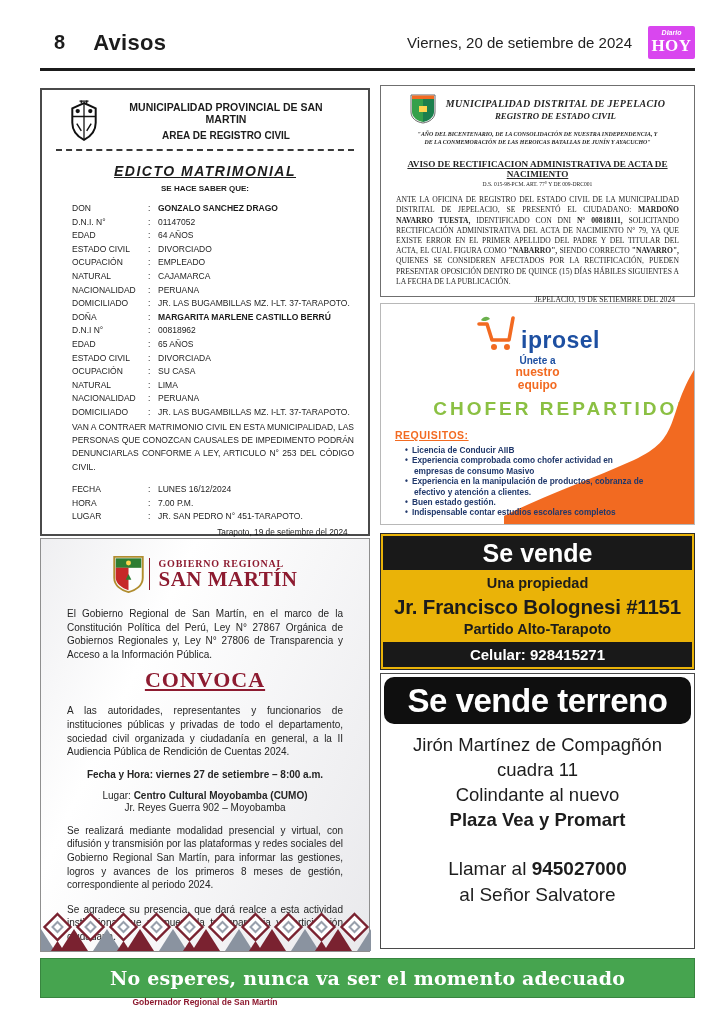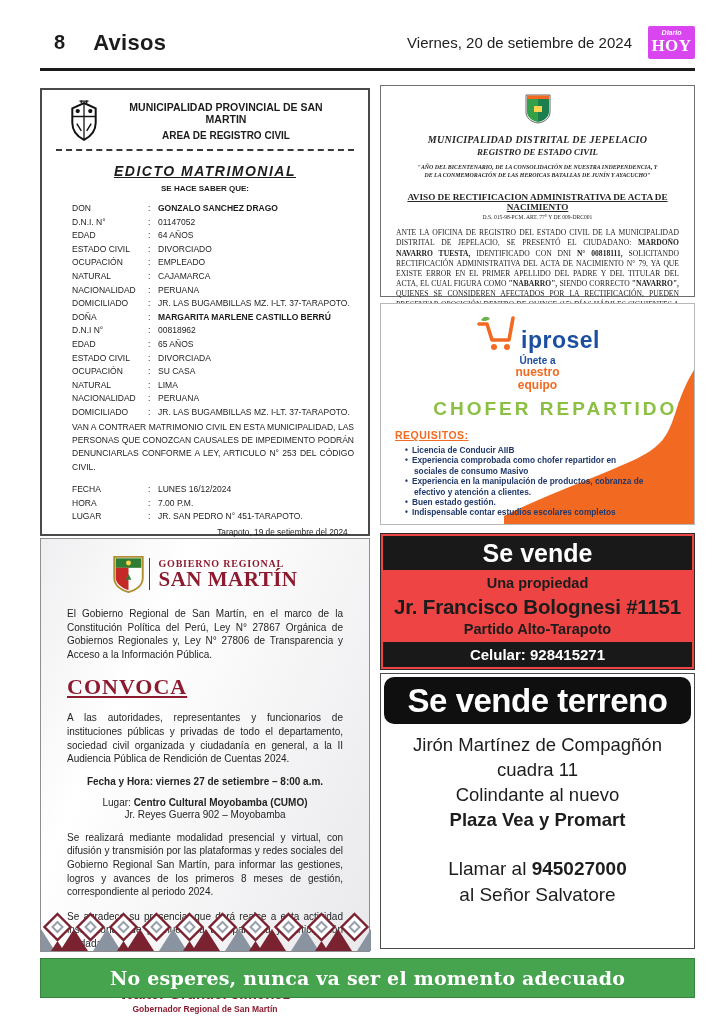--- a/index.html
+++ b/index.html
@@ -40,21 +40,21 @@
              color:#9a9a9a; font-size:5px; font-weight:bold; display:flex; align-items:center; justify-content:center;
              text-align:center; transform:rotate(-14deg); line-height:6px; }
   .ed-seal-inner { border:1px solid #bdbdbd; border-radius:50%; width:40px; height:40px; display:flex; align-items:center; justify-content:center; }
   .ed-sig { position:absolute; left:118px; top:8px; width:176px; text-align:center; font-size:4.6px; color:#555; line-height:6px; }
   .ed-sig-rule { border-top:1px dotted #333; margin:14px 8px 2px; }
   .ed-sig svg { position:absolute; left:42px; top:-4px; }
 
   
   .jepe { position:absolute; left:380px; top:85px; width:315px; height:212px; border:1.5px solid #6f6f6f; padding:8px 15px;
           font-family:"Liberation Serif",serif; color:#262626; background:#fff; }
-  .jp-head { display:flex; align-items:center; justify-content:center; gap:10px;flex-direction:column; }
+  .jp-head { display:flex; align-items:center; justify-content:center; gap:10px; }
   .jp-orgs { text-align:center; }
   .jp-org1 { font-size:10px; font-weight:bold; font-style:italic; letter-spacing:.3px; }
   .jp-org2 { font-size:8.8px; font-weight:bold; font-style:italic; margin-top:2px; }
   .jp-motto { text-align:center; font-size:5.9px; font-weight:bold; font-style:italic; margin-top:7px; line-height:7.6px; padding:0 18px; }
   .jp-title { text-align:center; font-size:9.2px; font-weight:bold; text-decoration:underline; margin-top:13px; }
   .jp-sub { text-align:center; font-size:5.6px; margin-top:2px; }
   .jp-body { font-size:7.6px; line-height:10.2px; text-align:justify; margin-top:8px; }
   .jp-body .b { font-weight:bold; }
   .jp-dateline { text-align:right; font-size:7.6px; margin-top:8px; padding-right:4px; }
   .jp-sign { position:relative; height:42px; }
@@ -70,21 +70,21 @@
   .dp-brand { font-size:23px; font-weight:bold; color:#1d4fa1; letter-spacing:.5px; line-height:24px; }
   .dp-tag1 { color:#1d4fa1; font-weight:bold; font-size:10px; text-align:center; margin-top:3px; }
   .dp-tag2 { color:#f26a21; font-weight:bold; font-size:12px; line-height:12.5px; text-align:center; }
   .dp-title { text-align:right; color:#8bc043; font-weight:bold; font-size:19px; letter-spacing:3px; margin-top:7px; }
   .dp-sec { color:#f26a21; font-weight:bold; font-size:10.5px; text-decoration:underline; margin:9px 0 4px 14px; letter-spacing:.5px; position:relative; }
   .dp-list { margin:0 0 0 24px; padding:0; list-style:none; color:#20386b; font-weight:bold; font-size:8.3px; line-height:10.4px; width:245px; position:relative; }
   .dp-list li { padding-left:9px; text-indent:-9px; }
   .dp-list li::before { content:"•"; margin-right:4px; }
 
   
-  .sv { position:absolute; left:380px; top:533px; width:315px; height:137px; border:1.5px solid #2a2a2a; background:#ef4444; }
+  .sv { position:absolute; left:380px; top:533px; width:315px; height:137px; border:1.5px solid #2a2a2a; background:#eab308; }
   .sv-head { margin:2px 2px 0; background:#191919; color:#fff; text-align:center; font-size:25px; font-weight:bold; height:34px; line-height:34px; }
   .sv-body { text-align:center; padding-top:5px; }
   .sv-l1 { font-size:14.5px; font-weight:bold; }
   .sv-l2 { font-size:20.5px; font-weight:bold; margin-top:4px; letter-spacing:-.2px; }
   .sv-l3 { font-size:14.5px; font-weight:bold; margin-top:2px; }
   .sv-foot { position:absolute; left:2px; right:2px; bottom:2px; background:#191919; color:#fff; text-align:center; font-size:15px; font-weight:bold; height:25px; line-height:25px; }
 
   
   .tr { position:absolute; left:380px; top:673px; width:315px; height:276px; border:1.5px solid #4a4a4a; background:#fff; }
   .tr-head { margin:3px; background:#0f0f0f; color:#fff; text-align:center; font-weight:bold; font-size:33px; height:47px; line-height:47px; letter-spacing:-.5px;border-radius:10px; }
@@ -94,21 +94,21 @@
 
   
   .convoca { position:absolute; left:40px; top:538px; width:330px; height:414px; border:1px solid #8f8f8f;
              background:linear-gradient(115deg,#efeff1 0%,#ffffff 30%,#f7f7f8 55%,#e9e9ec 100%); }
   .cv-inner { padding:12px 26px 0; }
   .cv-logo { display:flex; justify-content:center; align-items:center; gap:4px; margin-top:4px; }
   .cv-logotext { border-left:1.5px solid #8d1b30; padding-left:8px; }
   .cv-org1 { font-family:"Liberation Serif",serif; font-weight:bold; color:#8d1b30; font-size:10px; letter-spacing:.8px; }
   .cv-org2 { font-family:"Liberation Serif",serif; font-weight:bold; color:#8d1b30; font-size:21px; letter-spacing:.5px; line-height:21px; }
   .cv-intro { margin-top:14px; font-size:10px; line-height:13.6px; text-align:justify; color:#252525; }
-  .cv-title { margin-top:13px; font-family:"Liberation Serif",serif; font-size:22px; font-weight:bold;
+  .cv-title { text-align:center; margin-top:6px; font-family:"Liberation Serif",serif; font-size:22px; font-weight:bold;
               color:#8d1b30; text-decoration:underline; letter-spacing:1px; }
   .cv-body { font-size:10px; line-height:13.6px; text-align:justify; color:#252525; margin-top:11px; }
   .cv-center { text-align:center; font-size:10px; margin-top:10px; color:#252525; }
   .cv-center .b { font-weight:bold; }
   .cv-lugar2 { margin-top:1px; }
   .cv-dateline { text-align:right; font-size:8.7px; font-weight:bold; margin-top:13px; color:#252525; }
   .cv-signer { text-align:center; margin-top:11px; color:#8d1b30; }
   .cv-signer-name { font-size:15px; font-weight:bold; }
   .cv-signer-role { font-size:8.5px; font-weight:bold; margin-top:2px; }
   .cv-border { position:absolute; left:0; right:0; bottom:0; height:42px; }
@@ -319,21 +319,21 @@
       </svg>
       <span class="dp-brand">iprosel</span>
     </div>
     <div class="dp-tag1">Únete a</div>
     <div class="dp-tag2">nuestro</div>
     <div class="dp-tag2">equipo</div>
     <div class="dp-title">CHOFER REPARTIDOR</div>
     <div class="dp-sec">REQUISITOS:</div>
     <ul class="dp-list">
       <li>Licencia de Conducir AIIB</li>
-      <li>Experiencia comprobada como chofer repartidor  en sociales de consumo Masivo</li>
+      <li>Experiencia comprobada como chofer actividad  en empresas de consumo Masivo</li>
       <li>Experiencia en la manipulación de productos, cobranza de efectivo y atención a clientes.</li>
       <li>Buen estado gestión.</li>
       <li>Indispensable contar estudios escolares completos</li>
     </ul>
 
   </div>
 
   <div class="sv">
     <div class="sv-head">Se vende</div>
     <div class="sv-body">

